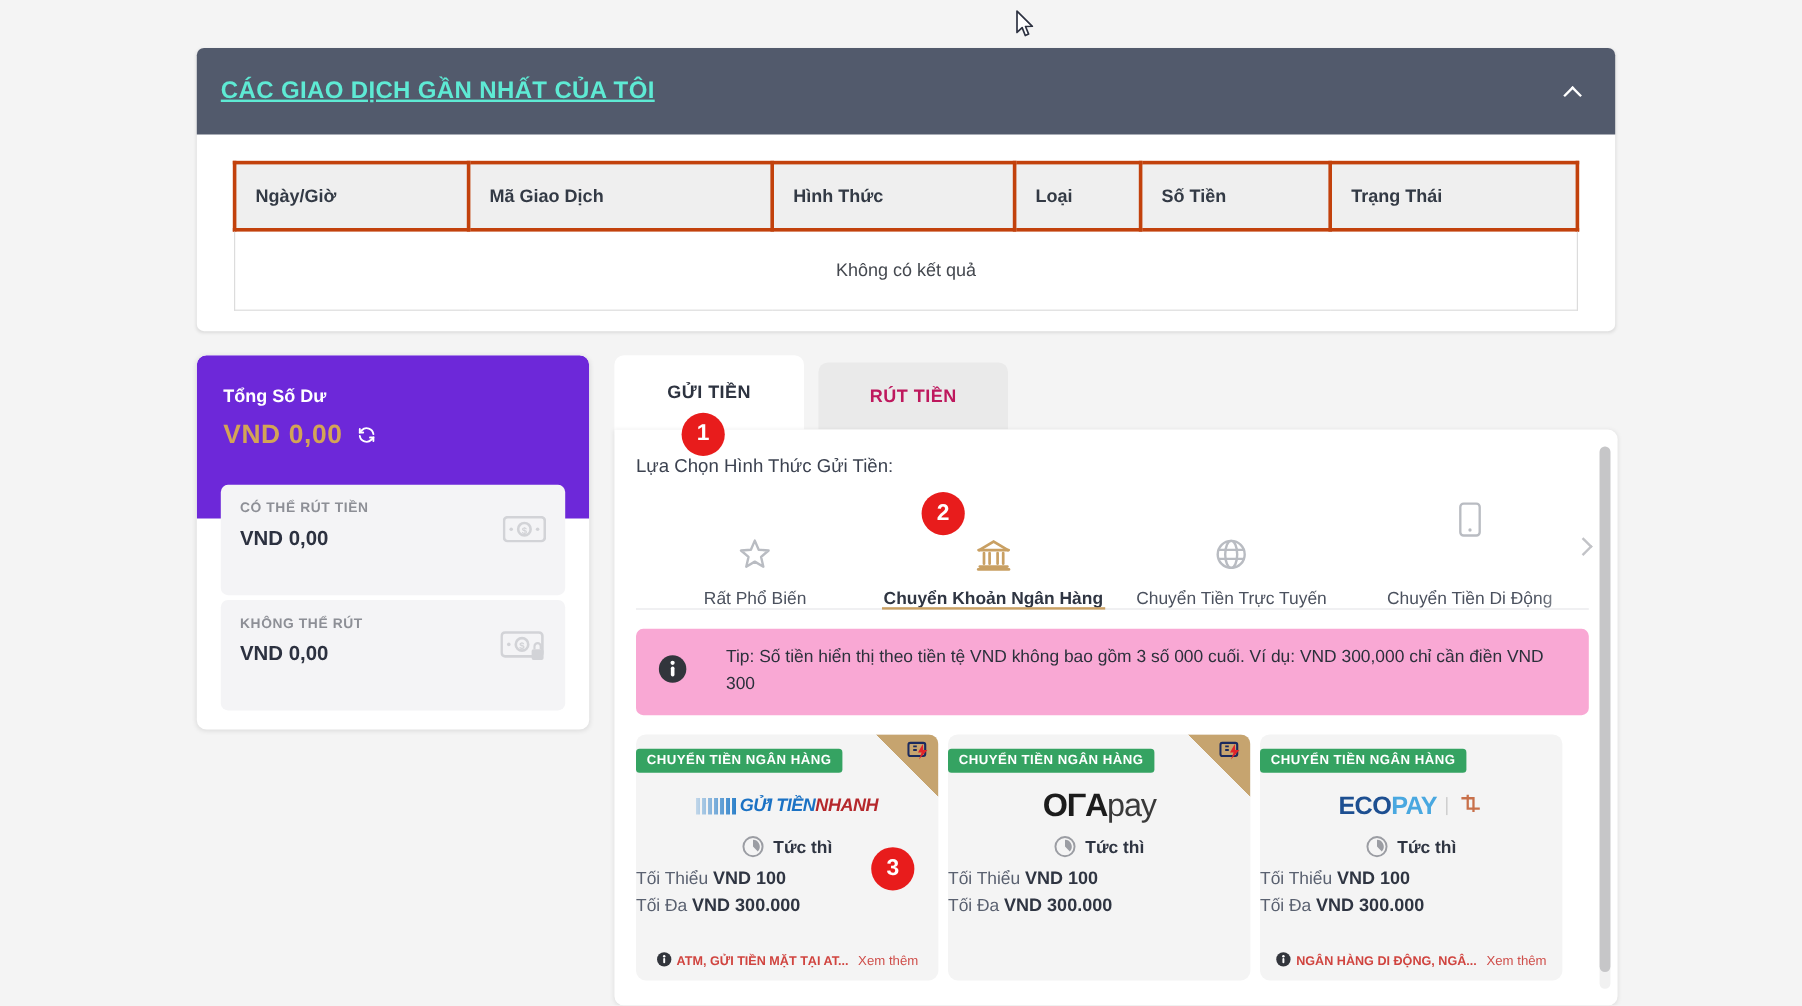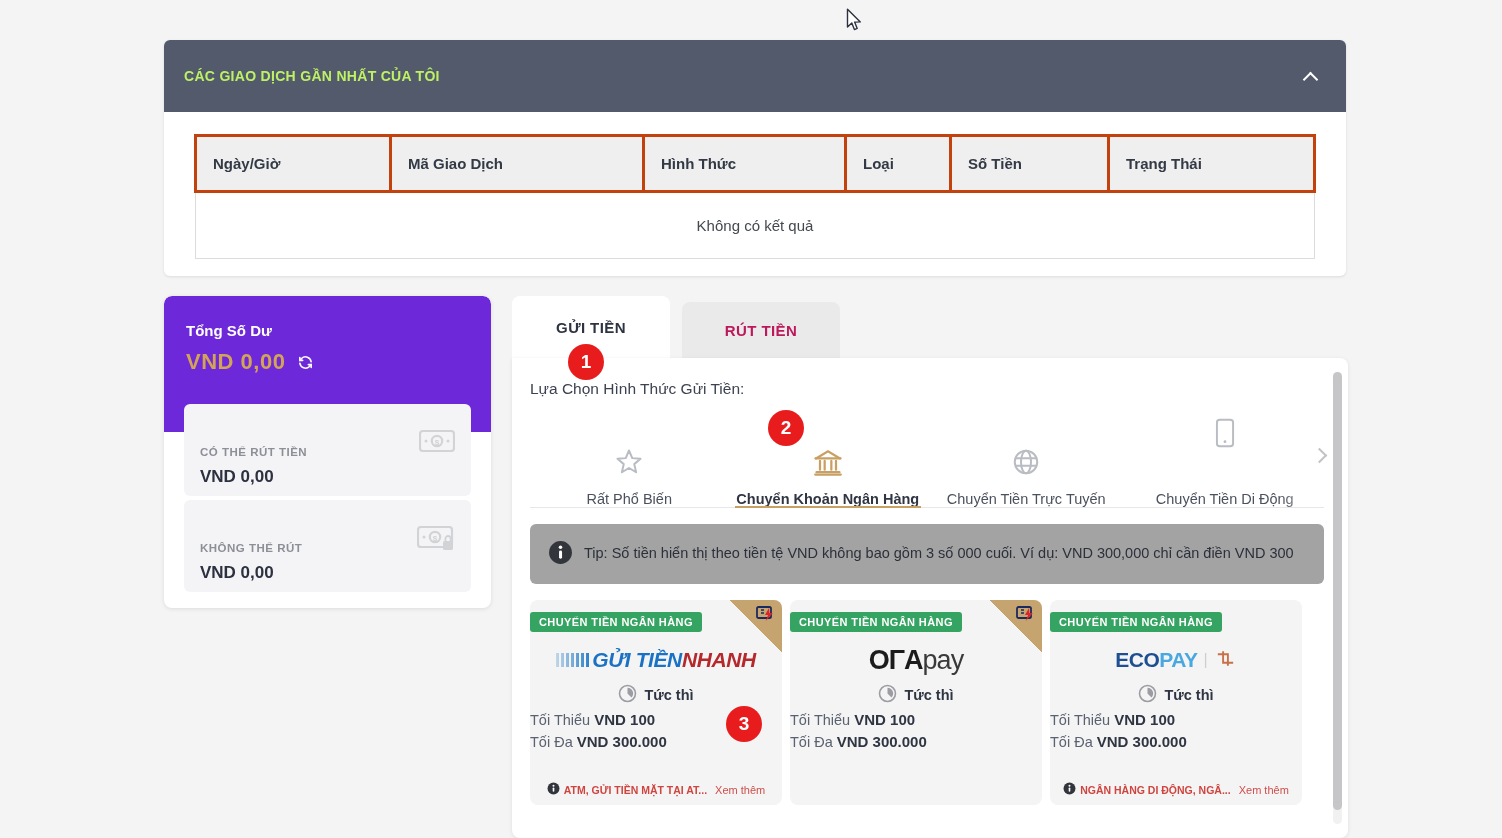--- a/index.html
+++ b/index.html
@@ -20,22 +20,23 @@
     box-shadow: 0 1px 3px rgba(0,0,0,0.10);
   }
   #tx-header {
     height: 72px;
     background: #525A6C;
     border-radius: 6px 6px 0 0;
     display: flex; align-items: center; justify-content: space-between;
     padding: 0 28px 0 20px;
   }
   #tx-header-title {
-    color: #bef264; font-size: 14px; font-weight: bold;
+    color: #5eead4; font-size: 20px; font-weight: bold;
     letter-spacing: 0.3px;
+    text-decoration: underline;
   }
   .caret-up {
     width: 14px; height: 14px; position: relative; cursor: pointer;
   }
   .caret-up::before {
     content: ""; position: absolute; left: 1px; top: 5px;
     width: 9px; height: 9px;
     border-left: 2px solid #ffffff; border-top: 2px solid #ffffff;
     transform: rotate(45deg);
   }
@@ -86,21 +87,21 @@
 
   .sub-balance {
     position: absolute; left: 20px; width: 287px; height: 92px;
     background: #f4f4f6; border-radius: 6px;
     padding: 14px 16px 0 16px;
   }
   #sub-withdrawable { top: 108px; }
   #sub-locked { top: 204px; }
   .sub-label {
     font-size: 11.5px; font-weight: bold; color: #8d8f96;
-    letter-spacing: 0.5px; margin-bottom: 9px; margin-top: 28px;
+    letter-spacing: 0.5px; margin-bottom: 9px;
   }
   .sub-amount { font-size: 17px; font-weight: bold; color: #2c3140; }
   .note-icon { position: absolute; right: 16px; top: 26px; opacity: 0.9; }
 
   
   #deposit-wrap { position: absolute; left: 512px; top: 296px; width: 836px; height: 560px; }
 
   #tabs-row { display: flex; height: 62px; align-items: flex-end; }
   .tab {
     width: 158px; height: 62px;
@@ -153,22 +154,22 @@
   #methods-next::before {
     content: ""; position: absolute; left: 4px; top: 4px;
     width: 9px; height: 9px;
     border-right: 2.5px solid #c2c3c7; border-top: 2.5px solid #c2c3c7;
     transform: rotate(45deg);
   }
 
   
   #tip-banner {
     margin-top: 16px;
-    background: #a3a3a3; border-radius: 6px;
-    display: flex; align-items: center; gap: 11px;
+    background: #f9a8d4; border-radius: 6px;
+    display: flex; align-items: center; gap: 32px;
     padding: 14px 18px; min-height: 60px;
   }
   #tip-text { font-size: 14.5px; color: #2b303b; line-height: 1.5; }
 
   
   #pay-cards { display: flex; gap: 8px; margin-top: 16px; }
   .pay-card {
     position: relative;
     width: 252px; height: 205px;
     background: #f4f4f4; border-radius: 8px;
@@ -194,21 +195,21 @@
   .limit-line { font-size: 14.5px; color: #5a6170; margin-top: 5px; }
   .limit-line b { color: #2f3542; font-size: 15px; }
   .card-foot {
     position: absolute; left: 0; right: 0; bottom: 8px;
     display: flex; align-items: center; justify-content: center; gap: 4px;
     font-size: 10.5px; color: #d0443f; font-weight: bold; white-space: nowrap;
   }
   .card-foot .more { color: #cf4e4a; font-weight: normal; font-size: 11px; margin-left: 4px; }
 
   
-  .logo-gui { font-size: 21px; font-weight: bold; font-style: italic; letter-spacing: -0.4px; }
+  .logo-gui { font-size: 15px; font-weight: bold; font-style: italic; letter-spacing: -0.4px; }
   .logo-gui .b { color: #1b72c4; }
   .logo-gui .r { color: #b5282c; }
   .logo-bars {
     display: inline-block; width: 34px; height: 14px; margin-right: 2px;
     background:
       repeating-linear-gradient(90deg, #2a7fc9 0 3px, rgba(255,255,255,0) 3px 5px);
     vertical-align: -1px;
     -webkit-mask-image: linear-gradient(90deg, rgba(0,0,0,0.25), #000);
             mask-image: linear-gradient(90deg, rgba(0,0,0,0.25), #000);
   }

